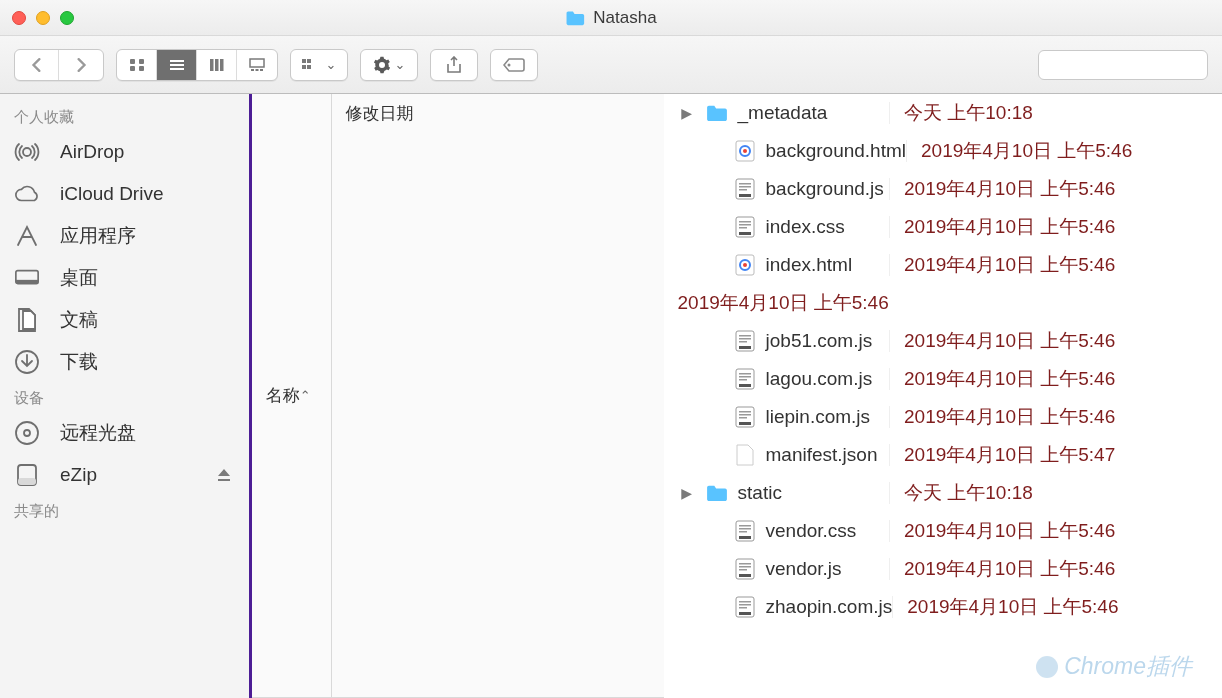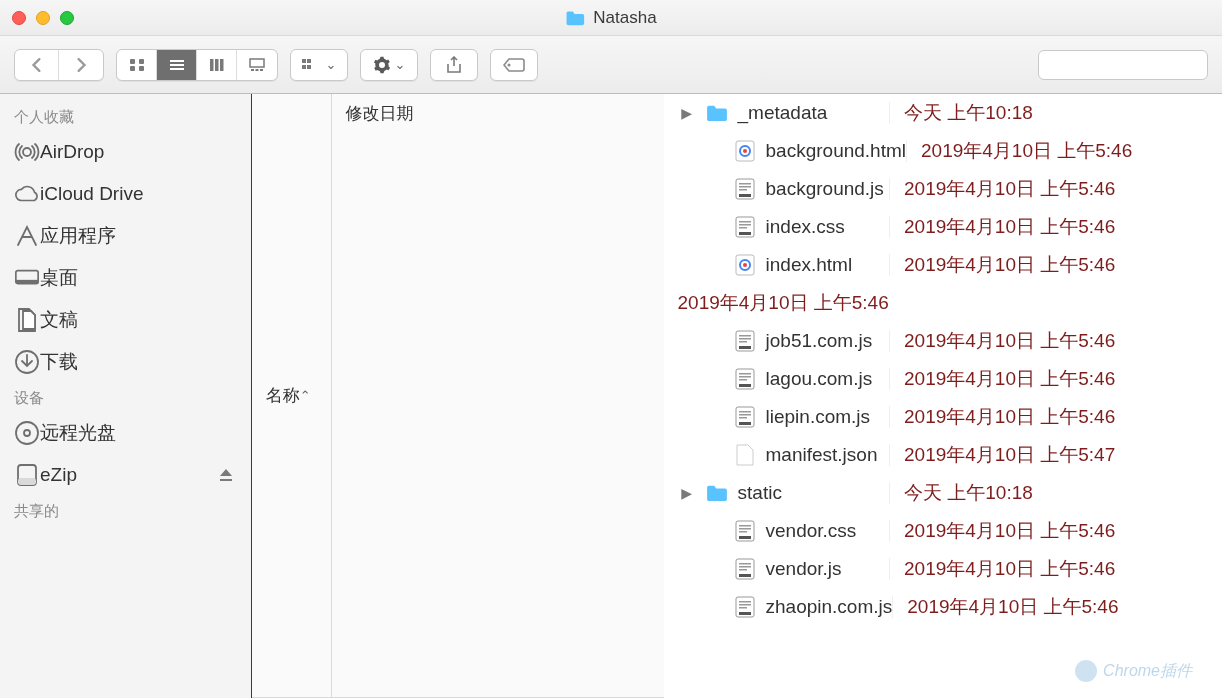--- a/index.html
+++ b/index.html
@@ -17,44 +17,44 @@
   .toolbar{height:58px;background:linear-gradient(#f6f6f6,#ececec);border-bottom:1px solid #bcbcbc;display:flex;align-items:center;padding:0 14px;gap:12px}
   .seg{display:flex;background:#fff;border:1px solid #c9c9c9;border-radius:6px;overflow:hidden;box-shadow:0 1px 0 rgba(0,0,0,.05)}
   .seg .btn{width:40px;height:30px;display:flex;align-items:center;justify-content:center;border-right:1px solid #dcdcdc;color:#6a6a6a;cursor:default}
   .seg .btn:last-child{border-right:none}
   .seg .btn.active{background:#6f6f6f;color:#fff}
   .seg.pill .btn{width:44px}
   .spacer-flex{flex:1}
   .searchwrap{width:170px;height:30px;background:#fff;border:1px solid #c9c9c9;border-radius:6px}
   
   .body{display:flex;height:calc(698px - 36px - 58px)}
-  .sidebar{width:254px;background:#f4f4f4;border-right:1px solid #4c1d95;overflow:auto;padding-top:8px}
+  .sidebar{width:254px;background:#f4f4f4;border-right:3px solid #4c1d95;overflow:auto;padding-top:8px}
   .sb-header{font-size:15px;color:#8a8a8a;padding:6px 14px 4px}
-  .sb-item{display:flex;align-items:center;gap:0;padding:8px 14px;font-size:19px;color:#333;position:relative}
+  .sb-item{display:flex;align-items:center;gap:20px;padding:8px 14px;font-size:19px;color:#333;position:relative}
   .sb-icon{width:26px;height:26px;display:flex;align-items:center;justify-content:center;color:#6f6f6f}
   .eject{position:absolute;right:18px;color:#7a7a7a}
   
   .main{flex:1;display:flex;flex-direction:row}
   .cols{display:flex;background:#fafafa;border-bottom:1px solid #d9d9d9;font-size:17px;color:#333;font-weight:500}
   .col-name{flex:1;padding:8px 14px;border-right:1px solid #d9d9d9;display:flex;align-items:center;justify-content:space-between}
   .col-date{width:332px;padding:8px 14px}
   .rows{flex:1;overflow:auto}
   .row{display:flex;align-items:center;height:38px;font-size:19px}
   .row:nth-child(even){}
   .row .c-name{flex:1;display:flex;align-items:center;gap:10px;padding-left:14px;border-right:1px solid #efefef}
   .row .c-date{width:332px;padding:0 14px;color:#7f1d1d}
   .disclosure{width:18px;text-align:center;color:#7a7a7a;font-size:14px}
   .indent{width:18px}
   .ficon{width:22px;height:22px;display:flex;align-items:center;justify-content:center}
   .fname{}
   
   svg{display:block}
   .chev{font-size:13px;color:#666}
   .sortchev{font-size:13px;color:#666;margin-right:6px}
-  .watermark{position:absolute;right:30px;bottom:16px;font-size:16px;color:rgba(60,140,200,.35);font-style:italic;pointer-events:none;display:flex;align-items:center;gap:6px}
+  .watermark{position:absolute;right:30px;bottom:16px;font-size:23px;color:rgba(60,140,200,.35);font-style:italic;pointer-events:none;display:flex;align-items:center;gap:6px}
   .watermark .wlogo{width:22px;height:22px;border-radius:50%;background:rgba(60,140,200,.25)}
 </style>
 </head>
 <body>
 
 <div class="titlebar">
   <div class="traffic">
     <div class="dot red"></div>
     <div class="dot yellow"></div>
     <div class="dot green"></div>

